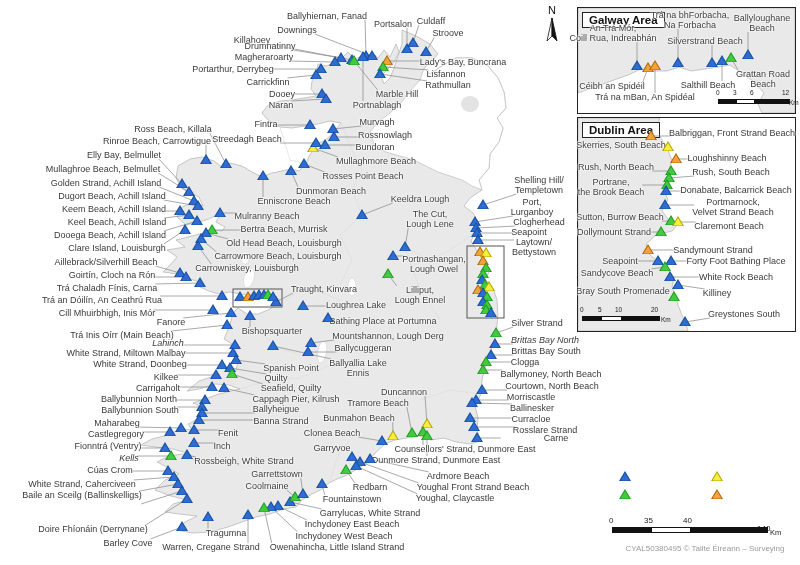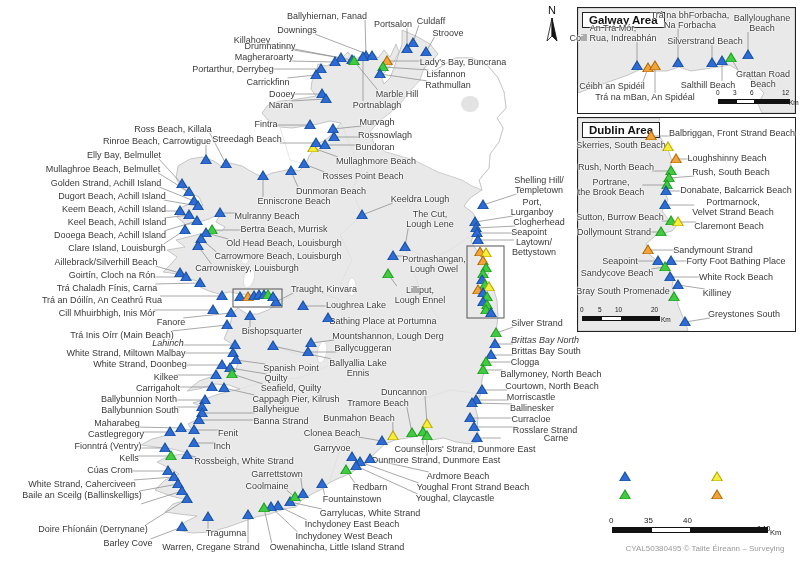--- a/index.html
+++ b/index.html
@@ -275,21 +275,21 @@
       <div class="lbl" style="left: 168px; top: 343px; font-style: italic;">Lahinch</div>
       <div class="lbl" style="left: 126px; top: 353px;">White Strand, Miltown Malbay</div>
       <div class="lbl" style="left: 140px; top: 364px;">White Strand, Doonbeg</div>
       <div class="lbl" style="left: 166px; top: 377px;">Kilkee</div>
       <div class="lbl" style="left: 158px; top: 388px;">Carrigaholt</div>
       <div class="lbl" style="left: 139px; top: 399px;">Ballybunnion North</div>
       <div class="lbl" style="left: 140px; top: 410px;">Ballybunnion South</div>
       <div class="lbl" style="left: 117px; top: 423px;">Maharabeg</div>
       <div class="lbl" style="left: 116px; top: 434px;">Castlegregory</div>
       <div class="lbl" style="left: 108px; top: 446px;">Fionntrá (Ventry)</div>
-      <div class="lbl" style="left: 129px; top: 458px;">Kells</div>
+      <div class="lbl" style="left: 129px; top: 458px; font-style: italic;">Kells</div>
       <div class="lbl" style="left: 110px; top: 470px;">Cúas Crom</div>
       <div class="lbl" style="left: 82px; top: 484px;">White Strand, Caherciveen</div>
       <div class="lbl" style="left: 82px; top: 495px;">Baile an Sceilg (Ballinskelligs)</div>
       <div class="lbl" style="left: 93px; top: 529px;">Doire Fhíonáin (Derrynane)</div>
       <div class="lbl" style="left: 128px; top: 543px;">Barley Cove</div>
       <div class="lbl" style="left: 222px; top: 446px;">Inch</div>
       <div class="lbl" style="left: 244px; top: 461px;">Rossbeigh, White Strand</div>
       <div class="lbl" style="left: 228px; top: 433px;">Fenit</div>
       <div class="lbl" style="left: 276px; top: 409px;">Ballyheigue</div>
       <div class="lbl" style="left: 281px; top: 421px;">Banna Strand</div>

